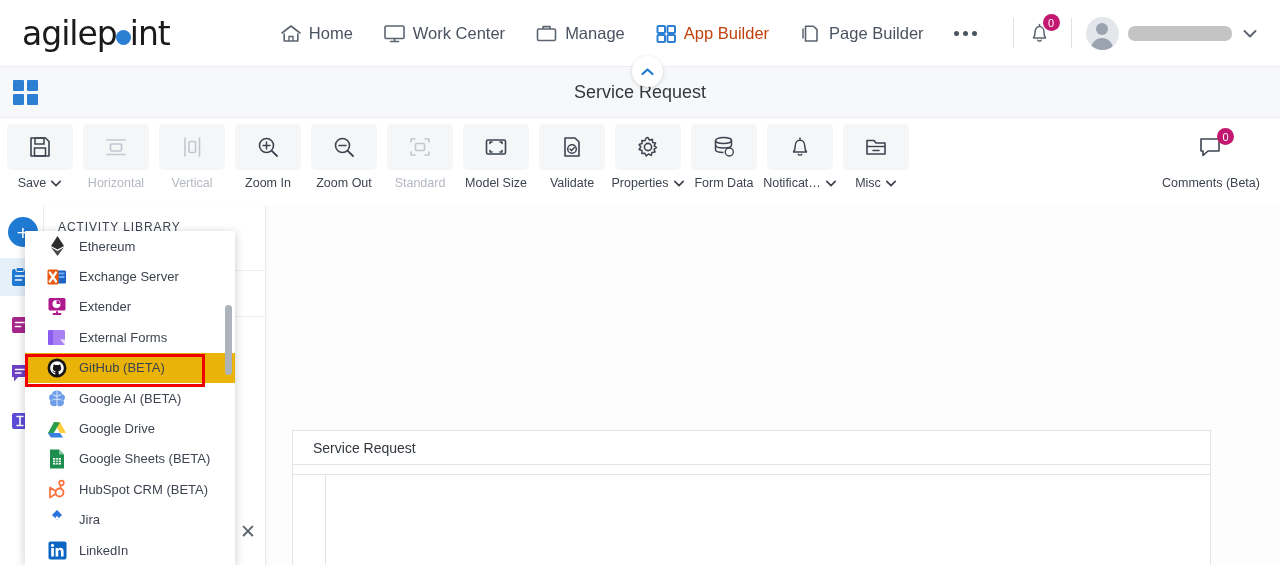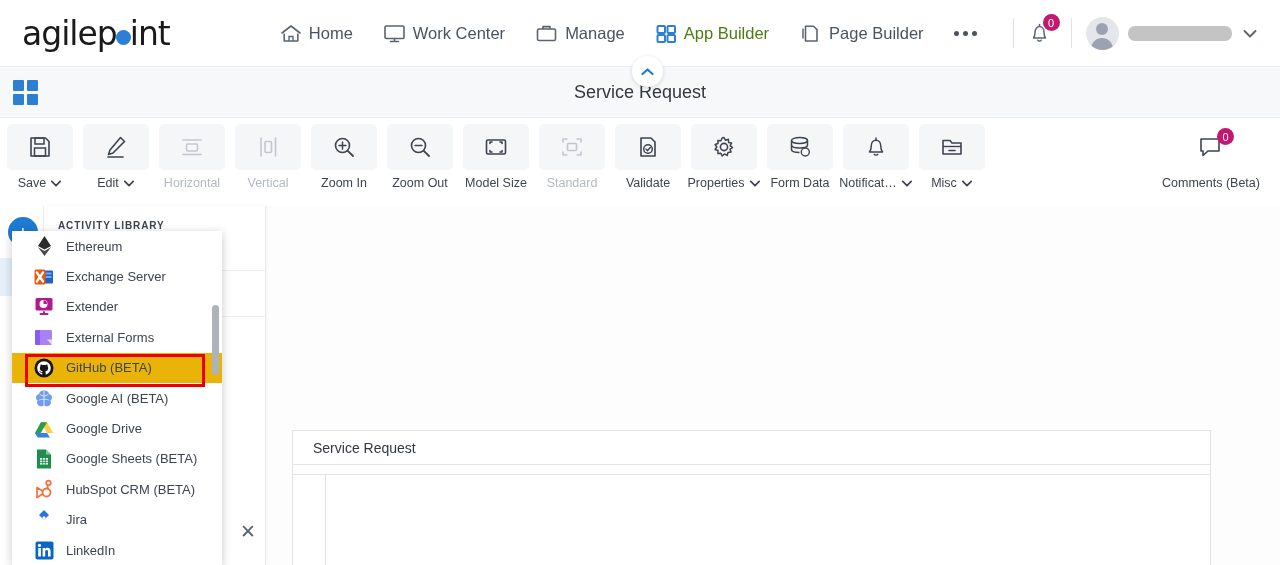--- a/index.html
+++ b/index.html
@@ -25,21 +25,21 @@
   .logo-dot {
     display: inline-block; width: 15px; height: 15px; border-radius: 50%;
     background: #2d7fd3; margin: 0 -1px;
   }
   .nav-items { display: flex; align-items: center; margin-left: 110px; }
   .nav-item {
     display: flex; align-items: center; gap: 7px;
     margin-right: 30px; cursor: pointer;
     font-size: 16.5px; color: #4a5361;
   }
-  .nav-item.active { color: #4d7c0f; }
+  .nav-item.active { color: #c2410c; }
   .nav-ico { display: flex; align-items: center; justify-content: center; }
   .nav-dots {
     display: flex; gap: 4px; align-items: center; margin-right: 22px; cursor: pointer;
   }
   .nav-dots i { width: 5px; height: 5px; border-radius: 50%; background: #4a5361; display: block; }
   .nav-sep { width: 1px; height: 30px; background: #dfe3e8; margin: 0 14px; }
   .bell-wrap { position: relative; cursor: pointer; margin-right: 6px; }
   .badge {
     position: absolute; top: -7px; right: -9px;
     min-width: 17px; height: 17px; border-radius: 50%;
@@ -126,36 +126,36 @@
     display: flex; align-items: center; padding-left: 9px; cursor: pointer;
   }
   .rail-item.sel { background: #e5f0fb; }
 
   .libpanel {
     position: absolute; left: 44px; top: 0; width: 222px; height: 359px;
     background: #ffffff; border-right: 1px solid #e8eaed;
     box-shadow: 1px 0 3px rgba(0,0,0,.04);
   }
   .lib-title {
-    font-size: 10px; letter-spacing: .9px; color: #3d4450;
-    padding: 14px 0 0 14px; font-weight: 700;
+    font-size: 12px; letter-spacing: .9px; color: #3d4450;
+    padding: 14px 0 0 14px; font-weight: 400;
   }
   .lib-row {
     position: absolute; left: 0; width: 222px; height: 34px;
     border-top: 1px solid #eceef1;
   }
 
   .close-x {
     position: absolute; left: 240px; top: 316px; font-size: 19px; color: #5c6470;
     cursor: pointer; z-index: 26; line-height: 1;
   }
 
   
   .dropdown {
-    position: absolute; left: 12px; top: 231px; width: 210px; height: 334px;
+    position: absolute; left: 25px; top: 231px; width: 210px; height: 334px;
     background: #fff; box-shadow: 0 2px 9px rgba(0,0,0,.22);
     z-index: 25; overflow: hidden;
   }
   .dd-item {
     height: 30.4px; display: flex; align-items: center; gap: 12px;
     padding-left: 22px; font-size: 13px; color: #3d4450; cursor: pointer;
   }
   .dd-item.hl { background: #eab308; }
   .dd-ico { width: 20px; height: 20px; display: flex; align-items: center; justify-content: center; flex-shrink: 0; }
   .dd-scroll {
@@ -314,34 +314,20 @@
           </svg>
       </span>
       <span class="lbl">
         <span>Save</span>
         <svg width="12" height="9" viewBox="0 0 12 9">
             <path d="M1.8 2.4 L6 6.6 L10.2 2.4" fill="none" stroke="#3d4450" stroke-width="1.7" stroke-linecap="round" stroke-linejoin="round"></path>
           </svg>
       </span>
     </div>
 
-    <div class="tbtn">
-      <span class="box">
-        <svg width="26" height="26" viewBox="0 0 26 26">
-            <path d="M17.5 3.5 L21.5 7.5 L10 19 L5.5 20.5 L7 16 Z" fill="none" stroke="#3d4450" stroke-width="1.6" stroke-linejoin="round"></path>
-            <path d="M5 23 H20" stroke="#3d4450" stroke-width="1.7" stroke-linecap="round"></path>
-          </svg>
-      </span>
-      <span class="lbl">
-        <span>Edit</span>
-        <svg width="12" height="9" viewBox="0 0 12 9">
-            <path d="M1.8 2.4 L6 6.6 L10.2 2.4" fill="none" stroke="#3d4450" stroke-width="1.7" stroke-linecap="round" stroke-linejoin="round"></path>
-          </svg>
-      </span>
-    </div>
 
     <div class="tbtn disabled">
       <span class="box">
         <svg width="26" height="26" viewBox="0 0 26 26">
             <path d="M4 6 H22" stroke="#c2c7cf" stroke-width="1.6" stroke-linecap="round"></path>
             <rect x="7.5" y="10" width="11" height="7" rx="1.2" fill="none" stroke="#c2c7cf" stroke-width="1.6"></rect>
             <path d="M4 20.5 H22" stroke="#c2c7cf" stroke-width="1.6" stroke-linecap="round"></path>
           </svg>
       </span>
       <span class="lbl">Horizontal</span>
@@ -373,38 +359,38 @@
       <span class="box">
         <svg width="26" height="26" viewBox="0 0 26 26">
             <circle cx="11.5" cy="11.5" r="7" fill="none" stroke="#3d4450" stroke-width="1.6"></circle>
             <path d="M8 11.5 H15" stroke="#3d4450" stroke-width="1.5" stroke-linecap="round"></path>
             <path d="M16.8 16.8 L22 22" stroke="#3d4450" stroke-width="1.8" stroke-linecap="round"></path>
           </svg>
       </span>
       <span class="lbl">Zoom Out</span>
     </div>
 
+    <div class="tbtn disabled">
+      <span class="box">
+        <svg width="26" height="26" viewBox="0 0 26 26">
+            <path d="M4 8 V5 H8 M18 5 H22 V8 M22 18 V21 H18 M8 21 H4 V18" fill="none" stroke="#c2c7cf" stroke-width="1.6" stroke-linecap="round" stroke-linejoin="round"></path>
+            <rect x="8.5" y="9.5" width="9" height="7" rx="1" fill="none" stroke="#c2c7cf" stroke-width="1.6"></rect>
+          </svg>
+      </span>
+      <span class="lbl">Standard</span>
+    </div>
+
     <div class="tbtn">
       <span class="box">
         <svg width="26" height="26" viewBox="0 0 26 26">
             <rect x="3.5" y="6" width="19" height="14" rx="1.4" fill="none" stroke="#3d4450" stroke-width="1.6"></rect>
             <path d="M7 9.5 V8 H9 M17 8 H19 V9.5 M19 16.5 V18 H17 M9 18 H7 V16.5" fill="none" stroke="#3d4450" stroke-width="1.6" stroke-linecap="round" stroke-linejoin="round"></path>
           </svg>
       </span>
       <span class="lbl">Model Size</span>
-    </div>
-
-    <div class="tbtn disabled">
-      <span class="box">
-        <svg width="26" height="26" viewBox="0 0 26 26">
-            <path d="M4 8 V5 H8 M18 5 H22 V8 M22 18 V21 H18 M8 21 H4 V18" fill="none" stroke="#c2c7cf" stroke-width="1.6" stroke-linecap="round" stroke-linejoin="round"></path>
-            <rect x="8.5" y="9.5" width="9" height="7" rx="1" fill="none" stroke="#c2c7cf" stroke-width="1.6"></rect>
-          </svg>
-      </span>
-      <span class="lbl">Standard</span>
     </div>
 
     <div class="tbtn">
       <span class="box">
         <svg width="26" height="26" viewBox="0 0 26 26">
             <path d="M6 4 H16 L20 8 V22 H6 Z" fill="none" stroke="#3d4450" stroke-width="1.6" stroke-linejoin="round"></path>
             <circle cx="13" cy="15" r="4.3" fill="#fff" stroke="#3d4450" stroke-width="1.5"></circle>
             <path d="M11 15 L12.6 16.6 L15.3 13.6" fill="none" stroke="#3d4450" stroke-width="1.5" stroke-linecap="round" stroke-linejoin="round"></path>
           </svg>
       </span>

